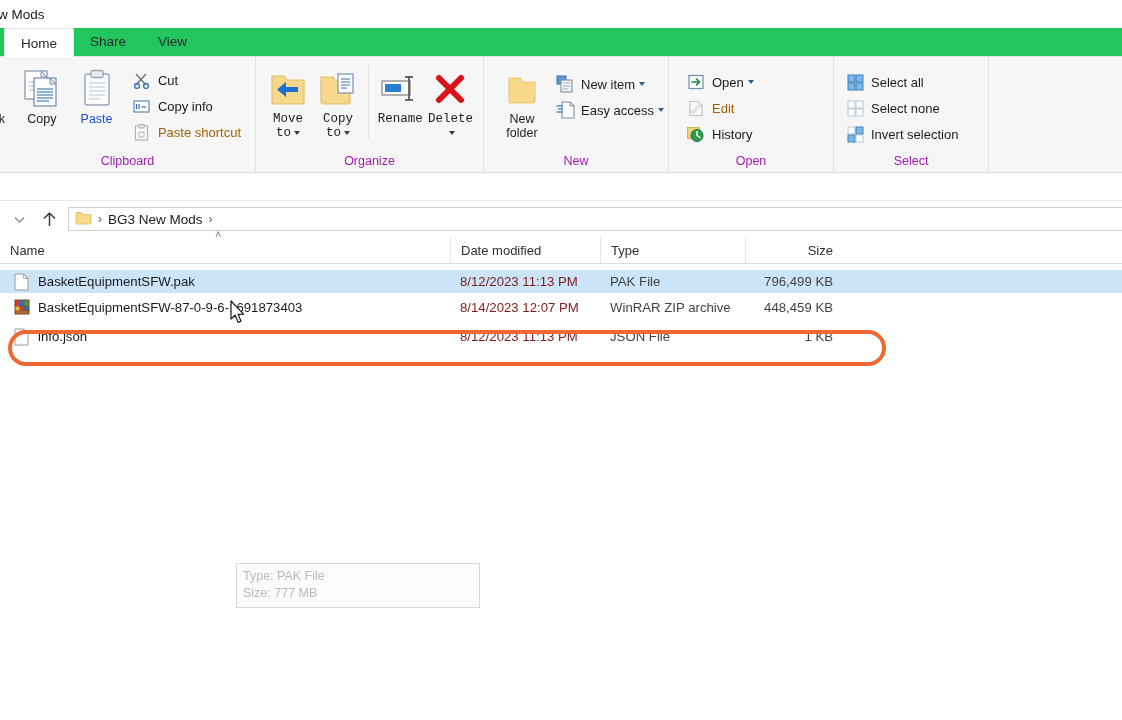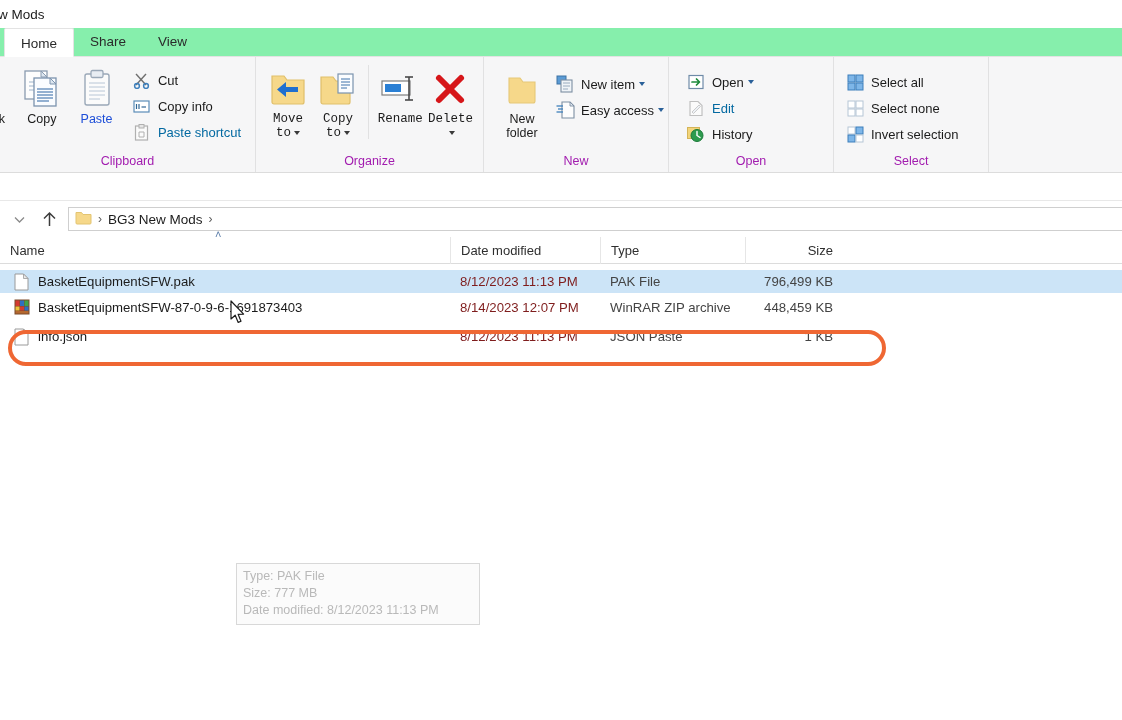--- a/index.html
+++ b/index.html
@@ -21,21 +21,21 @@
   }
   .titlebar-text {
     font-size: 13.5px;
     color: #1b1b1b;
     margin-left: -2px;
   }
 
   
   .tabstrip {
     height: 29px;
-    background: #86efac;
+    background: #22c55e;
     display: flex;
     align-items: flex-end;
     border-bottom: 1px solid #e3e3e3;
     position: relative;
   }
   .tab {
     font-size: 13.5px;
     color: #2b2b2b;
     padding: 5px 16px 6px 16px;
     height: 29px;
@@ -121,21 +121,21 @@
   .smallbtn {
     display: flex;
     align-items: center;
     font-size: 13px;
     color: #1b1b1b;
     height: 26px;
     padding: 0 6px 0 2px;
     white-space: nowrap;
     cursor: default;
   }
-  .smallbtn.disabled { color: #0369a1; }
+  .smallbtn.disabled { color: #a16207; }
   .smallbtn .sico { width: 22px; display: flex; align-items: center; justify-content: center; margin-right: 5px; }
 
   
   .navbar {
     height: 36px;
     display: flex;
     align-items: center;
     background: #ffffff;
     padding-left: 6px;
   }
@@ -613,28 +613,27 @@
     <div class="cell name">
       <span class="fileicon">
         <svg width="15" height="18" viewBox="0 0 15 18">
           <path d="M1 1 h8.5 l4.5 4.5 v11.5 h-13 z" fill="#ffffff" stroke="#9a9a9a" stroke-width="1"></path>
           <path d="M9.5 1 l4.5 4.5 h-4.5 z" fill="#e9e9e9" stroke="#9a9a9a" stroke-width="0.8"></path>
         </svg>
       </span>
       <span class="fname">info.json</span>
     </div>
     <div class="cell date">8/12/2023 11:13 PM</div>
-    <div class="cell type">JSON Paste</div>
+    <div class="cell type">JSON File</div>
     <div class="cell size">1 KB</div>
   </div>
 
   <div class="tooltip">
     <div>Type: PAK File</div>
     <div>Size: 777 MB</div>
-    <div>Date modified: 8/12/2023 11:13 PM</div>
   </div>
 
 </div>
 
 <div class="oval"></div>
 
 <div class="cursor">
   <svg width="18" height="26" viewBox="0 0 18 26">
     <path d="M1 1 L1 19 L5.2 15.2 L8.2 22.4 L11 21.2 L8.1 14.3 L13.6 14.1 Z" fill="#ffffff" stroke="#1b1b1b" stroke-width="1.2" stroke-linejoin="round"></path>
   </svg>

